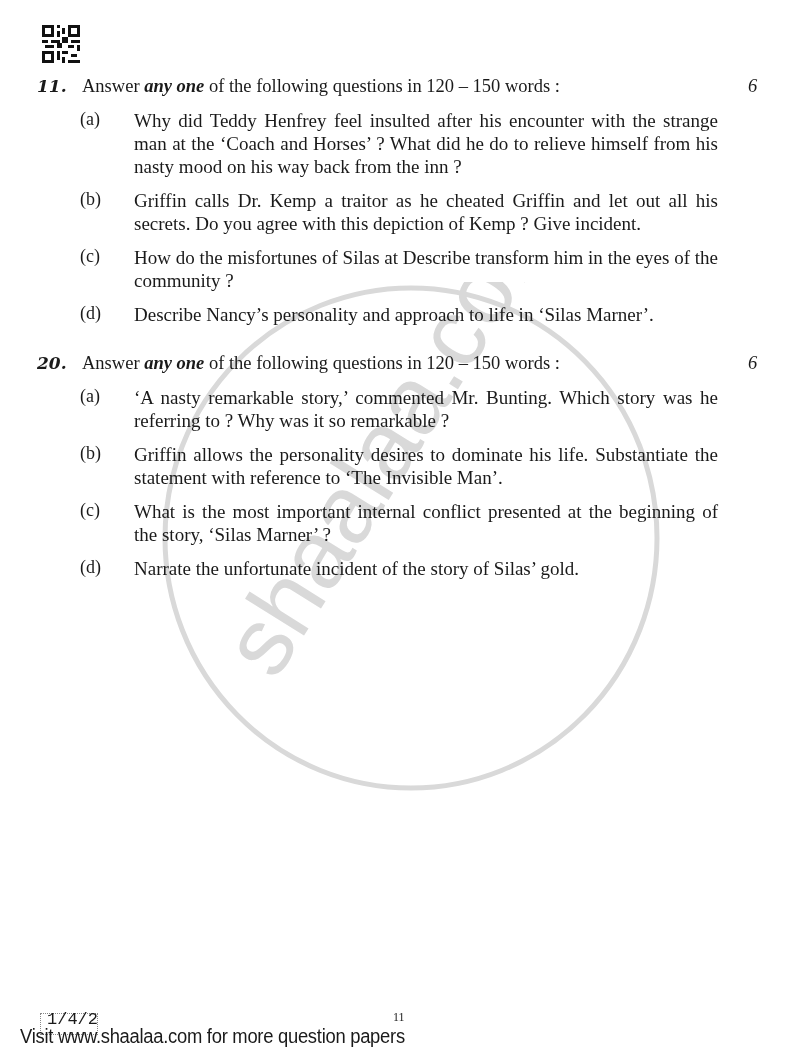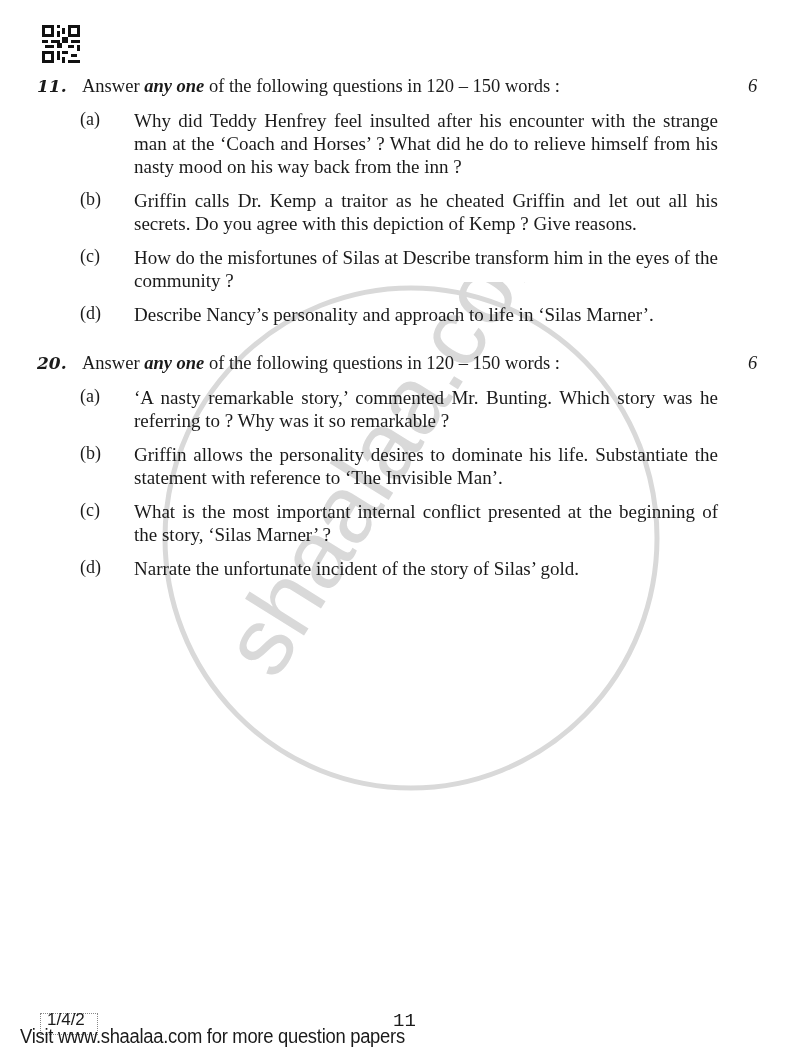--- a/index.html
+++ b/index.html
@@ -35,25 +35,25 @@
     position: absolute; left: 134px; width: 584px; font-size: 19px;
     line-height: 23px; text-align: justify; text-align-last: left;
     font-family: "Liberation Serif", "DejaVu Serif", serif;
   }
   .footer-box {
     position: absolute; left: 40px; top: 1013px; width: 56px; height: 20px;
     border: 1px dotted #888;
   }
   .footer-code {
     position: absolute; left: 47px; top: 1010px; font-size: 17px;
-    font-family: Liberation Sans, sans-serif;
+    font-family: Liberation Mono, monospace;
   }
   .footer-page {
-    position: absolute; left: 393px; top: 1010px; font-size: 19px;
-    font-family: Liberation Mono, monospace;
+    position: absolute; left: 393px; top: 1010px; font-size: 12px;
+    font-family: Liberation Serif, serif;
   }
   .footer-visit {
     position: absolute; left: 20px; top: 1025px; font-size: 20px;
     font-family: "Liberation Sans", sans-serif; letter-spacing: -0.3px;
     transform: scaleX(0.92); transform-origin: left top;
   }
 </style>
 </head>
 <body>
 
@@ -91,21 +91,21 @@
   <span class="qnum">11.</span>
   <span class="qhead"><span>Answer </span><b>any one</b><span> of the following questions in 120 – 150 words :</span></span>
   <span class="marks">6</span>
 </div>
 <div class="sub" style="top:109px;">
   <span class="sublabel">(a)</span>
   <div class="subtext">Why did Teddy Henfrey feel insulted after his encounter with the strange man at the ‘Coach and Horses’ ? What did he do to relieve himself from his nasty mood on his way back from the inn ?</div>
 </div>
 <div class="sub" style="top:189px;">
   <span class="sublabel">(b)</span>
-  <div class="subtext">Griffin calls Dr. Kemp a traitor as he cheated Griffin and let out all his secrets. Do you agree with this depiction of Kemp ? Give reasons.</div>
+  <div class="subtext">Griffin calls Dr. Kemp a traitor as he cheated Griffin and let out all his secrets. Do you agree with this depiction of Kemp ? Give incident.</div>
 </div>
 <div class="sub" style="top:246px;">
   <span class="sublabel">(c)</span>
   <div class="subtext">How do the misfortunes of Silas at Describe transform him in the eyes of the community ?</div>
 </div>
 <div class="sub" style="top:303px;">
   <span class="sublabel">(d)</span>
   <div class="subtext">Describe Nancy’s personality and approach to life in ‘Silas Marner’.</div>
 </div>
 

